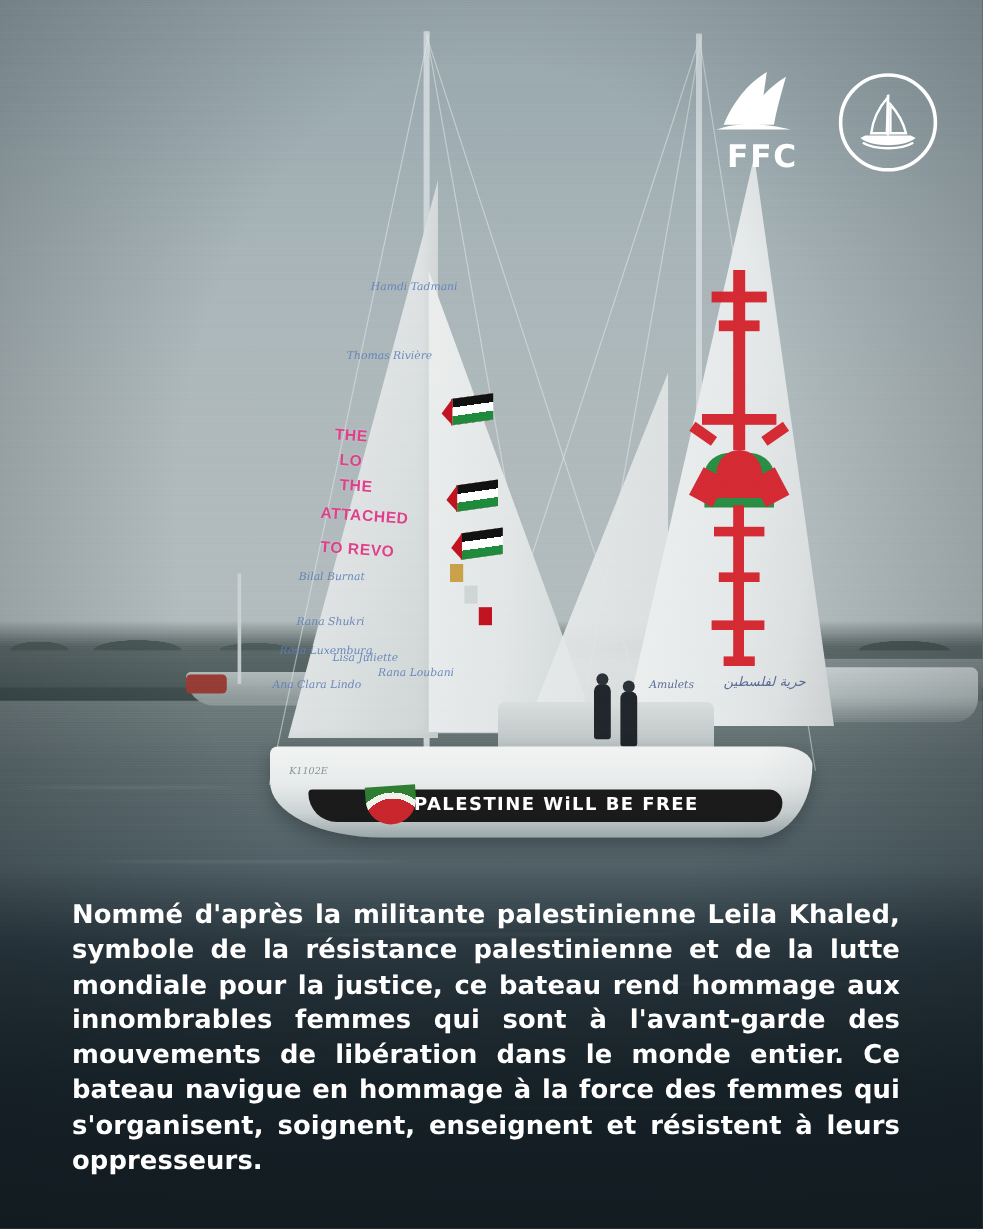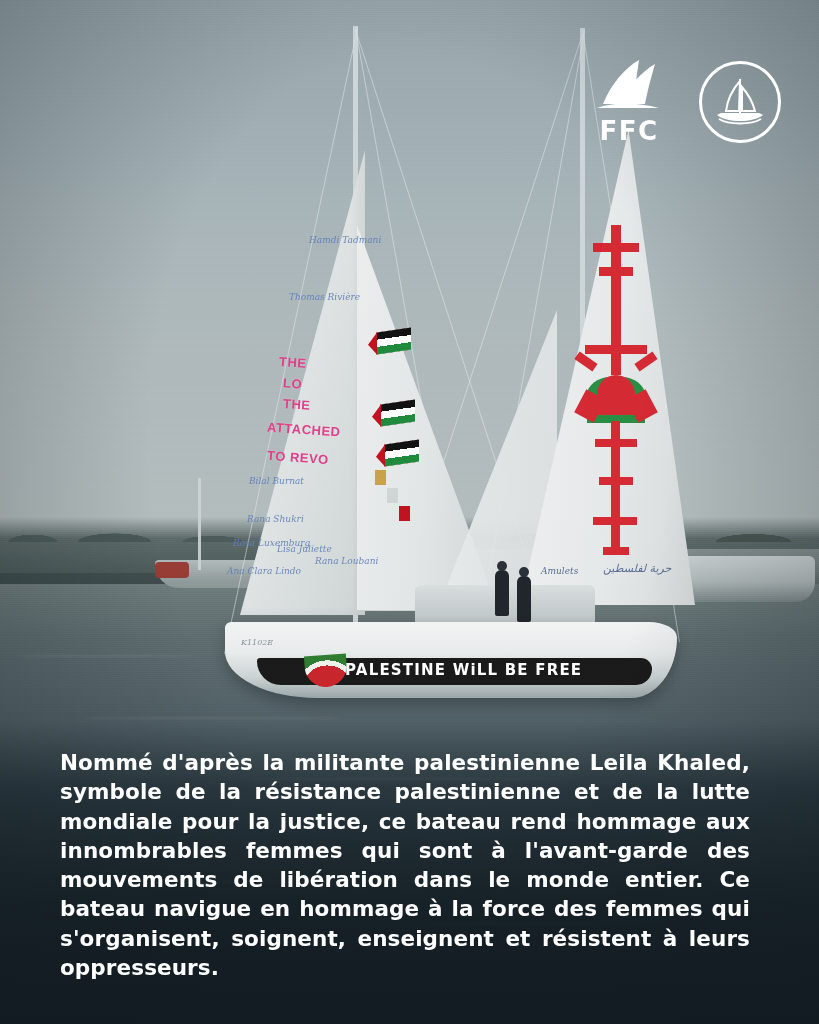--- a/index.html
+++ b/index.html
@@ -278,21 +278,21 @@
 
   
   .logos {
     position: absolute;
     right: 38px; top: 58px;
     display: flex;
     align-items: center;
     gap: 34px;
     z-index: 6;
   }
-  .ffc-logo { display:flex; flex-direction:column; align-items:center; gap:6px; }
+  .ffc-logo { display:flex; flex-direction:column; align-items:flex-end; gap:6px; }
   .ffc-label {
     color:#fff; font-weight:800; font-size:26px; letter-spacing:1.5px;
     font-family:"DejaVu Sans", sans-serif;
   }
   .round-logo {
     width: 76px; height: 76px;
     border: 3px solid #fff;
     border-radius: 50%;
     display:flex; align-items:center; justify-content:center;
   }

